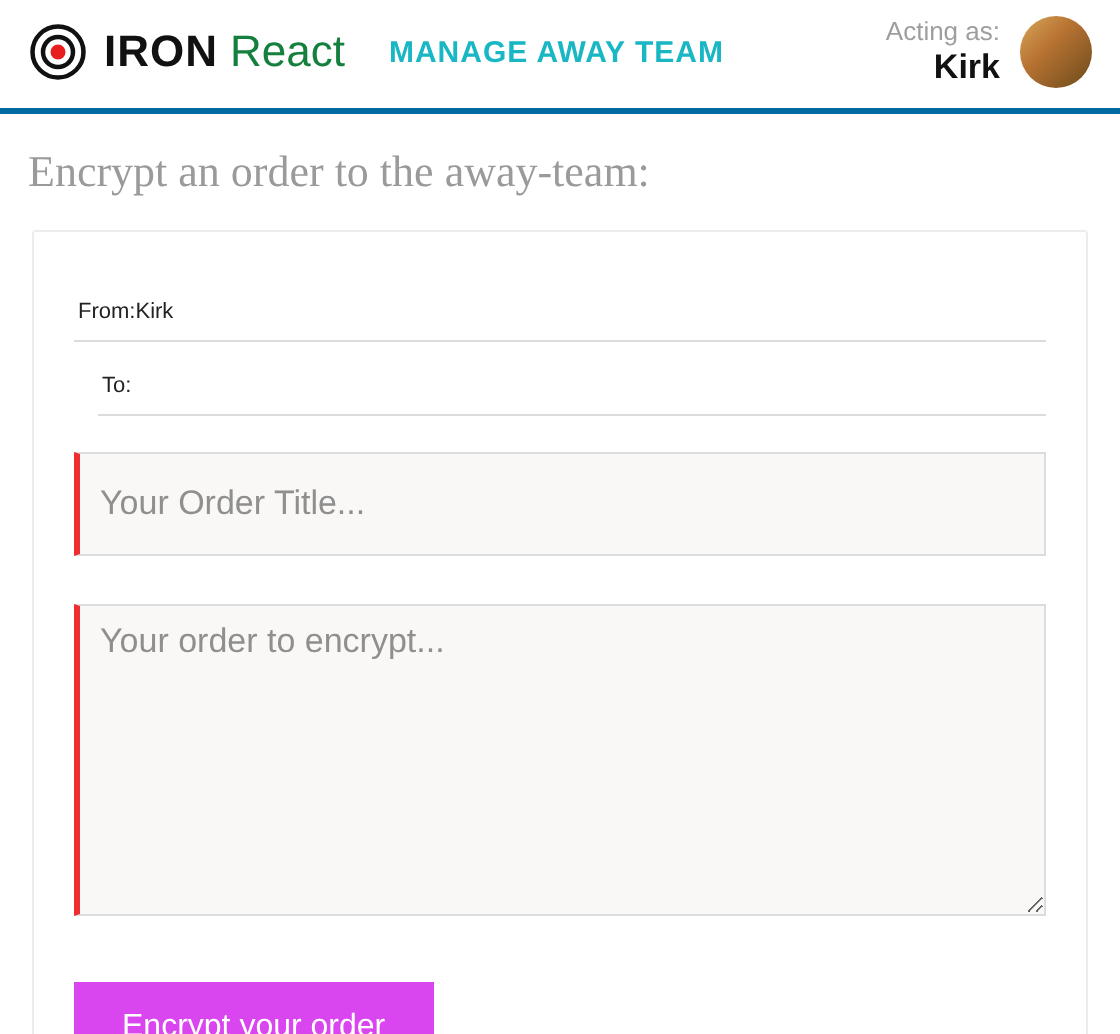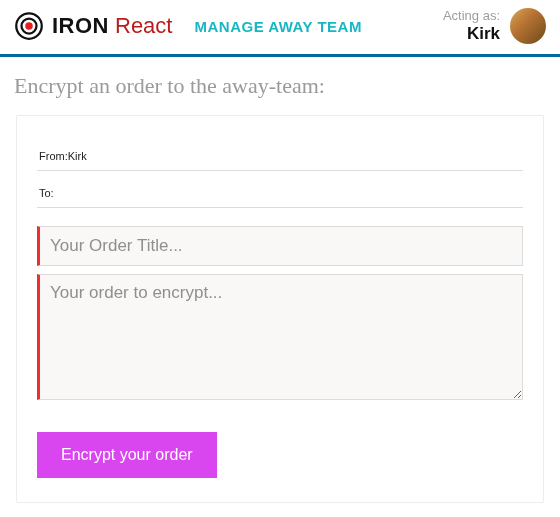--- a/index.html
+++ b/index.html
@@ -18,21 +18,21 @@
   }
   .logo-svg { width: 30px; height: 30px; flex-shrink: 0; }
   .brand {
     display: flex;
     align-items: baseline;
     gap: 6px;
     margin-left: 8px;
     font-size: 22px;
   }
   .brand-iron { font-weight: 800; color: #111; letter-spacing: 0.5px; }
-  .brand-react { font-weight: 400; color: #b91c1c; }
+  .brand-react { font-weight: 400; color: #15803d; }
   .manage-link {
     margin-left: 22px;
     font-size: 15px;
     font-weight: 600;
     letter-spacing: 0.5px;
     color: #19b7c4;
     cursor: pointer;
   }
   .header-spacer { flex: 1; }
   .acting-block {
@@ -67,38 +67,38 @@
 
   .meta-row {
     font-size: 11px;
     color: #222;
     padding: 10px 2px 8px 2px;
     border-bottom: 1px solid #dcdcdc;
     display: flex;
   }
   .meta-row .mlabel { color: #222; }
   .meta-row .mval { color: #222; }
-  .meta-row + .meta-row { margin-top: 6px; }
+  .meta-row + .meta-row { margin-top: 6px; margin-left: 12px; }
 
   .field-wrap { margin-top: 18px; }
   .input-title, .input-body {
     width: 100%;
     border: 1px solid #dcdcdc;
     border-left: 3px solid #ef2e32;
     font-size: 17px;
     color: #333;
     font-family: inherit;
     padding: 8px 10px;
     outline: none;
     background: #faf8f6;
   }
-  .input-title { height: 40px; }
+  .input-title { height: 52px; }
   .input-body {
-    margin-top: 8px;
-    height: 126px;
+    margin-top: 24px;
+    height: 156px;
     resize: both;
   }
   .input-title::placeholder, .input-body::placeholder { color: #8f8f8f; }
 
   .encrypt-btn {
     margin-top: 28px;
     background: #d946ef;
     color: #fff;
     border: none;
     font-size: 16px;

